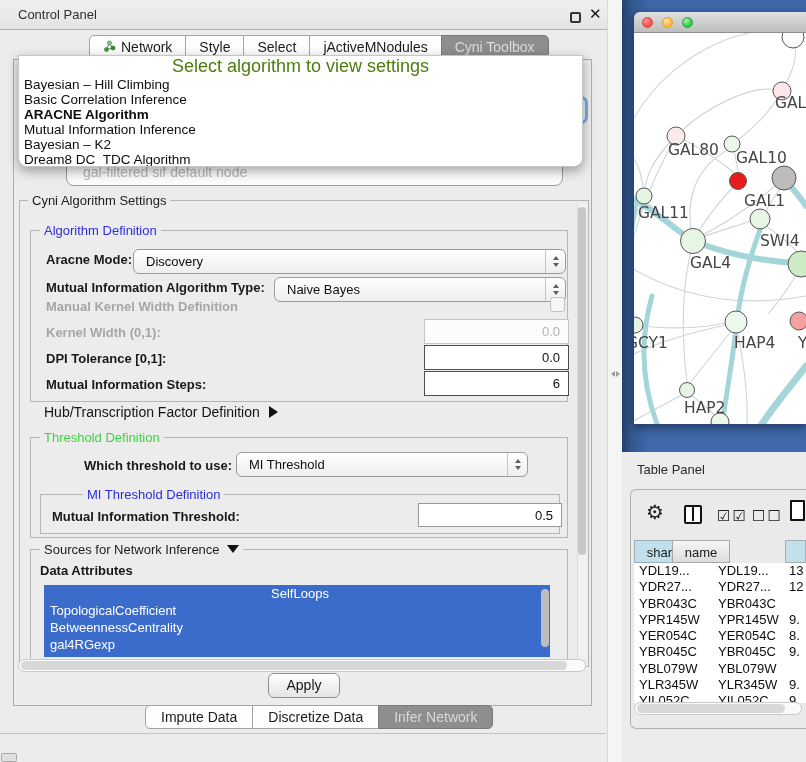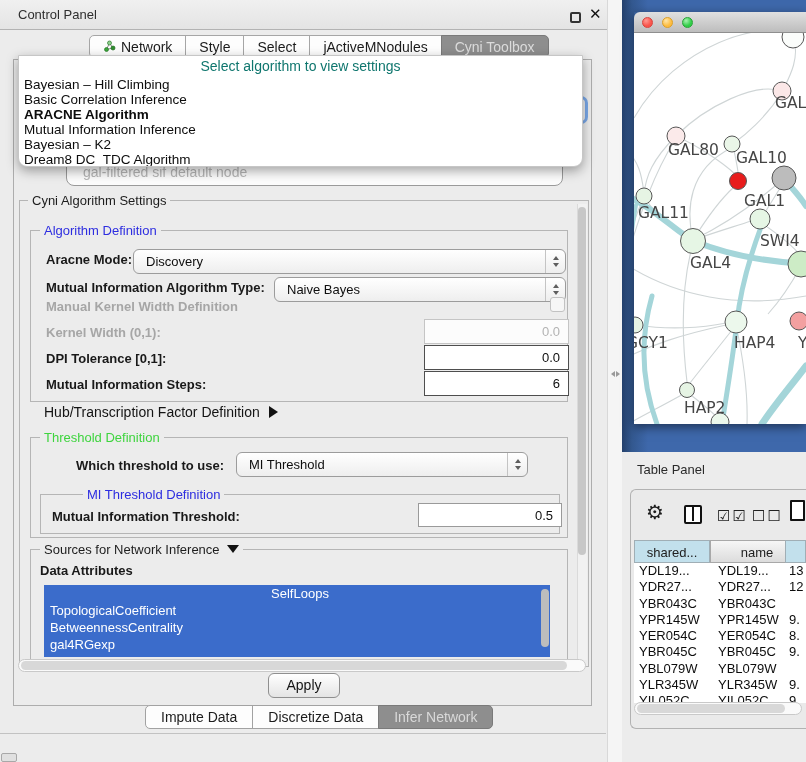--- a/index.html
+++ b/index.html
@@ -25,21 +25,21 @@
   .content-frame{left:13px;top:59px;width:579px;height:647px;border:1px solid #adadad;background:#ececec;}
 
   .hidden-combo{left:66px;top:154px;width:497px;height:32px;border:1px solid #9a9a9a;border-radius:8px;
                 background:#fcfcfc;z-index:1;}
   .hidden-combo .hval{position:absolute;left:16px;top:9px;font-size:14px;color:#b6b6b6;white-space:nowrap;}
   .focus-combo{left:562px;top:96px;width:26px;height:28px;border:3px solid #7aa8e8;border-radius:7px;
                background:#ededed;z-index:1;display:flex;flex-direction:column;align-items:center;justify-content:center;gap:2px;}
 
   .algo-popup{left:18px;top:55px;width:565px;height:112px;background:#fff;border:1px solid #c6c6c6;
               border-radius:0 0 9px 9px;box-shadow:0 4px 12px rgba(0,0,0,.35);z-index:50;overflow:hidden;}
-  .popup-placeholder{text-align:center;color:#0f766e;font-size:14px;line-height:21px;height:21px;}
+  .popup-placeholder{text-align:center;color:#4d7c0f;font-size:18px;line-height:21px;height:21px;}
   .popup-item{font-size:13.5px;color:#0c0c0c;line-height:15px;padding-left:5px;white-space:nowrap;}
   .popup-item.sel{font-weight:bold;}
 
   .glabel{position:absolute;background:#ececec;padding:0 4px;font-size:13px;color:#1d1d1d;white-space:nowrap;z-index:3;}
   .gbox{position:absolute;border:1px solid #b5b5b5;z-index:2;}
   .lbl{position:absolute;font-size:13px;font-weight:bold;color:#191919;white-space:nowrap;z-index:3;}
   .lbl.dis{color:#a6a6a6;}
 
   .combo{position:absolute;height:25px;background:linear-gradient(#ffffff,#eeeeee);border:1px solid #9c9c9c;
          border-radius:6px;z-index:3;}
@@ -218,21 +218,21 @@
   <div class="lbl" style="left:46px;top:377px;">Mutual Information Steps:</div>
   <div class="fld" style="left:424px;top:371px;width:145px;">6</div>
 
   <div class="hub-row" style="left:44px;top:404px;">
     <span>Hub/Transcription Factor Definition</span><span class="tri-right"></span>
   </div>
 
   <div class="abs gbox" style="left:30px;top:437px;width:538px;height:101px;"></div>
   <div class="glabel" style="left:40px;top:430px;color:#3ed43e;">Threshold Definition</div>
 
-  <div class="lbl" style="left:76px;top:458px;">Which threshold to use:</div>
+  <div class="lbl" style="left:84px;top:458px;">Which threshold to use:</div>
   <div class="combo" style="left:236px;top:452px;width:292px;">
     <span class="cval">MI Threshold</span>
     <span class="spin">
         <span class="tu"></span>
         <span class="td"></span>
       </span>
   </div>
 
   <div class="abs gbox" style="left:40px;top:494px;width:520px;height:40px;"></div>
   <div class="glabel" style="left:50px;top:487px;color:#2d2de0;margin-left:33px;">MI Threshold Definition</div>
@@ -337,21 +337,21 @@
 
   <div class="abs tp-title">Table Panel</div>
   <div class="abs table-window"></div>
   <div class="abs icon-gear">⚙</div>
   <div class="abs icon-split"></div>
   <div class="abs icon-checks">☑☑</div>
   <div class="abs icon-boxes">☐☐</div>
   <div class="abs icon-doc"></div>
 
   <div class="th blue" style="left:634px;width:76px;">shared...</div>
-  <div class="th gray" style="left:710px;width:94px;">name</div>
+  <div class="th gray" style="left:672px;width:58px;">name</div>
   <div class="th blue" style="left:785px;width:21px;"></div>
 
   <div class="abs tbody">
       <div class="trow">
         <div class="tcell c0">YDL19...</div>
         <div class="tcell c1">YDL19...</div>
         <div class="tcell c2">13</div>
       </div>
       <div class="trow">
         <div class="tcell c0">YDR27...</div>

